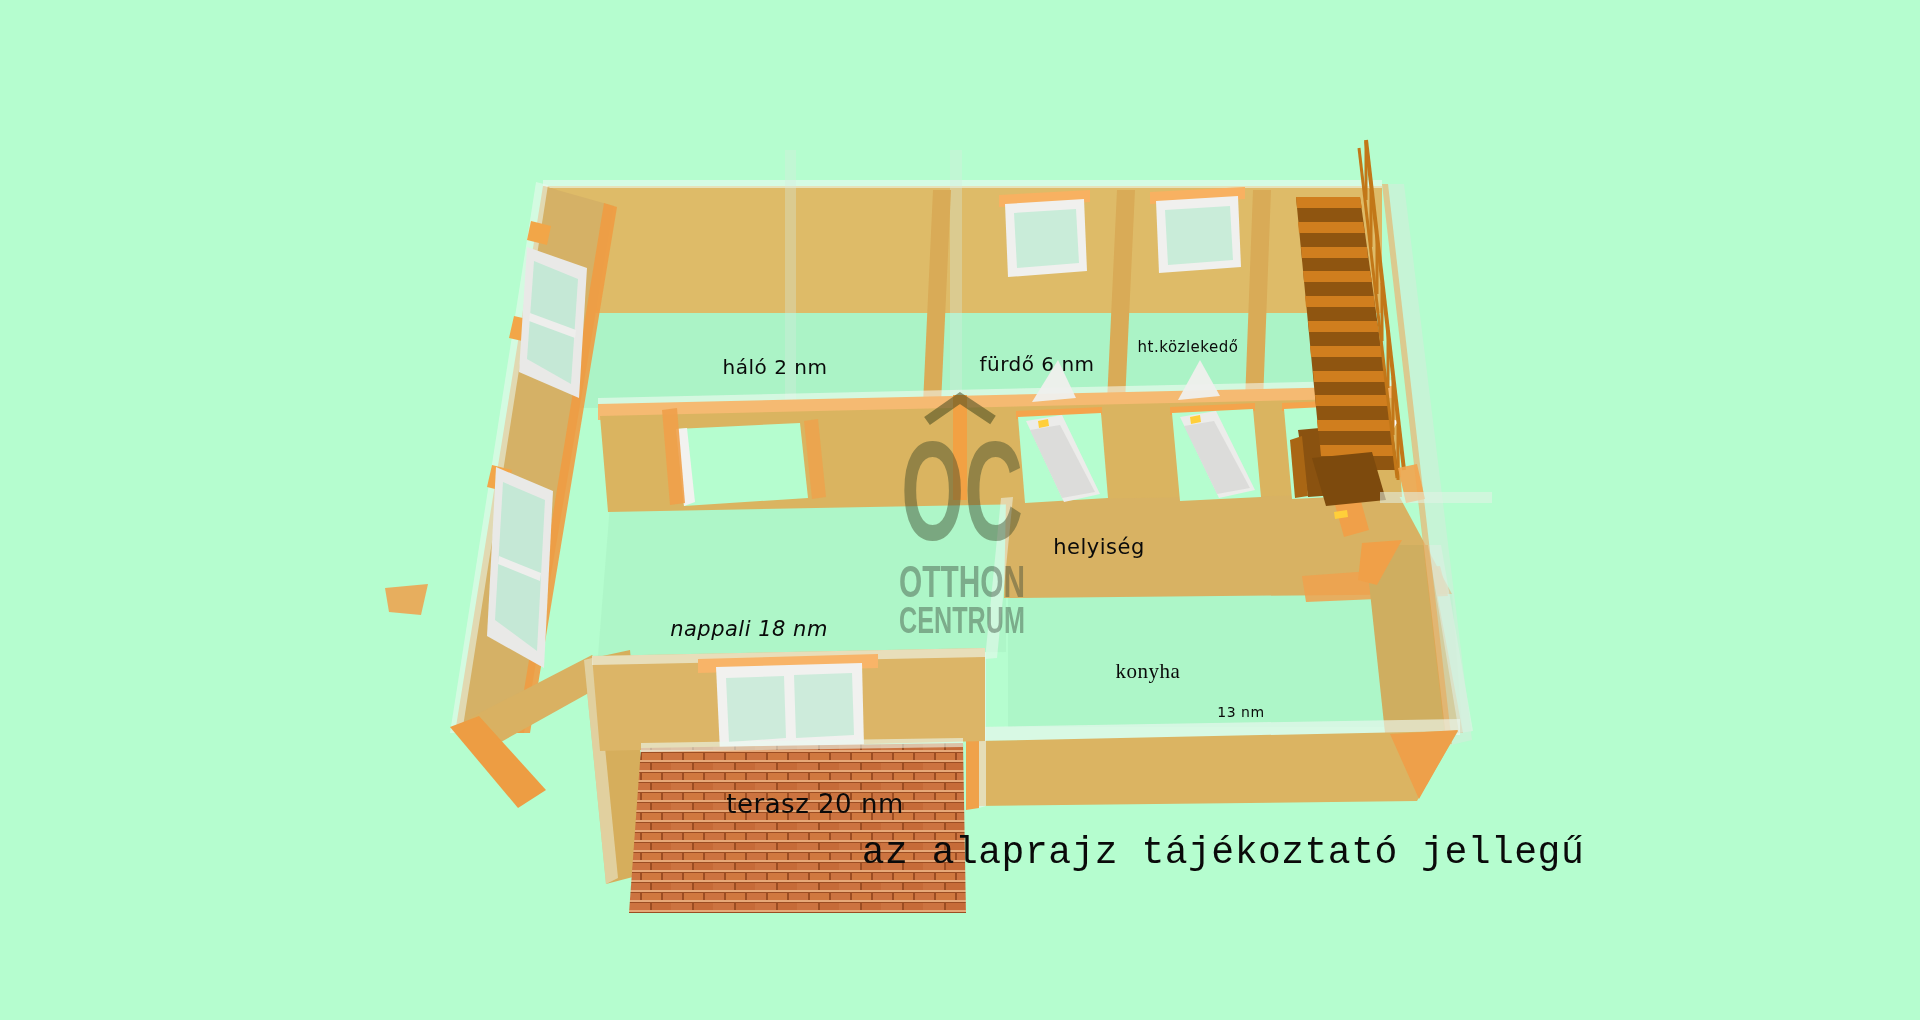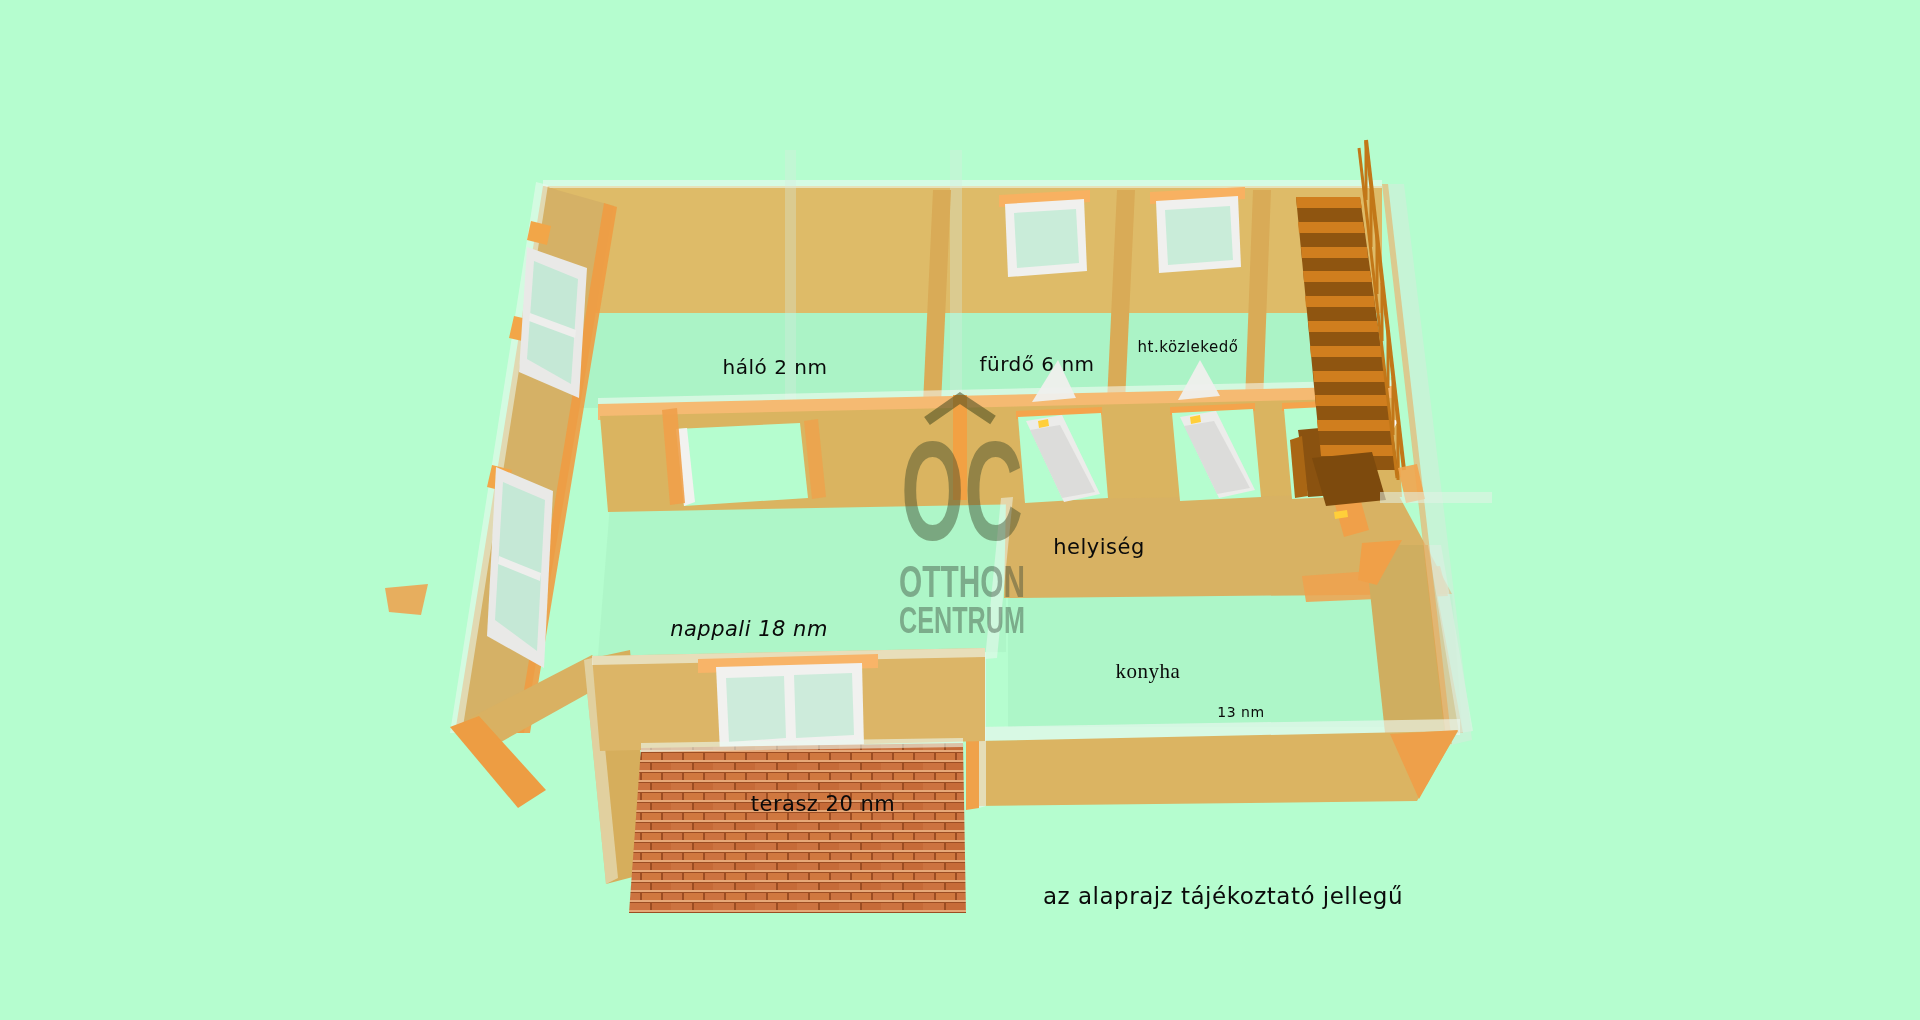--- a/index.html
+++ b/index.html
@@ -217,16 +217,16 @@
   </g>
 </svg>
 
 <div class="label" style="left: 775px; top: 367px; font-size: 20px;">háló 2 nm</div>
 <div class="label" style="left: 1037px; top: 364px; font-size: 20px;">fürdő 6 nm</div>
 <div class="label" style="left: 1188px; top: 347px; font-size: 15px;">ht.közlekedő</div>
 <div class="label" style="left: 1099px; top: 547px; font-size: 21px;">helyiség</div>
 <div class="label" style="left: 749px; top: 629px; font-size: 21px; font-style: italic;">nappali 18 nm</div>
 <div class="label" style="left: 1148px; top: 671px; font-size: 21px; font-family: Liberation Serif, serif;">konyha</div>
 <div class="label" style="left: 1205px; top: 712px; font-size: 14px; margin-left: 36px;">13 nm</div>
-<div class="label" style="left: 815px; top: 804px; font-size: 21px; margin-left: 8px;">terasz 20 nm</div>
-<div class="label" style="left: 1223px; top: 896px; font-size: 23px;">az alaprajz tájékoztató jellegű</div>
+<div class="label" style="left: 815px; top: 804px; font-size: 26px;">terasz 20 nm</div>
+<div class="label" style="left: 1223px; top: 852px; font-size: 38px; font-family: Liberation Mono, monospace;">az alaprajz tájékoztató jellegű</div>
 
 </div>
 
 </body></html>

